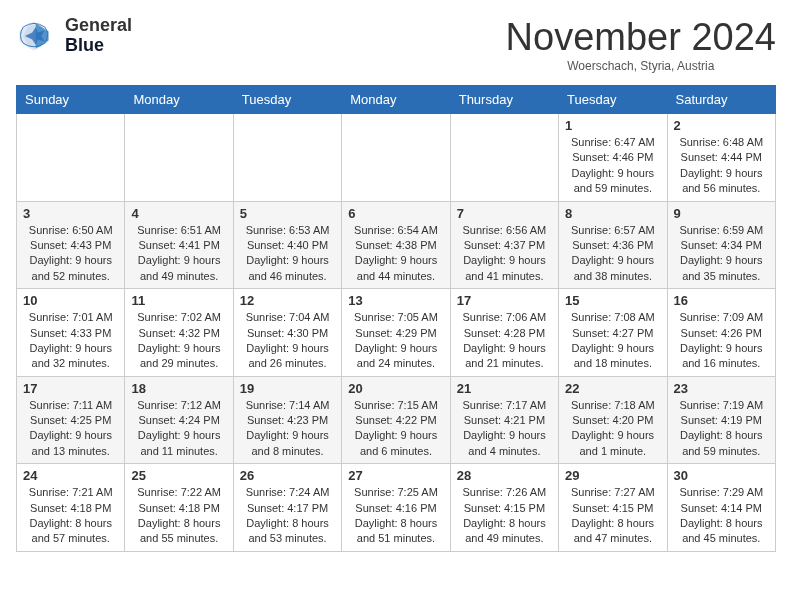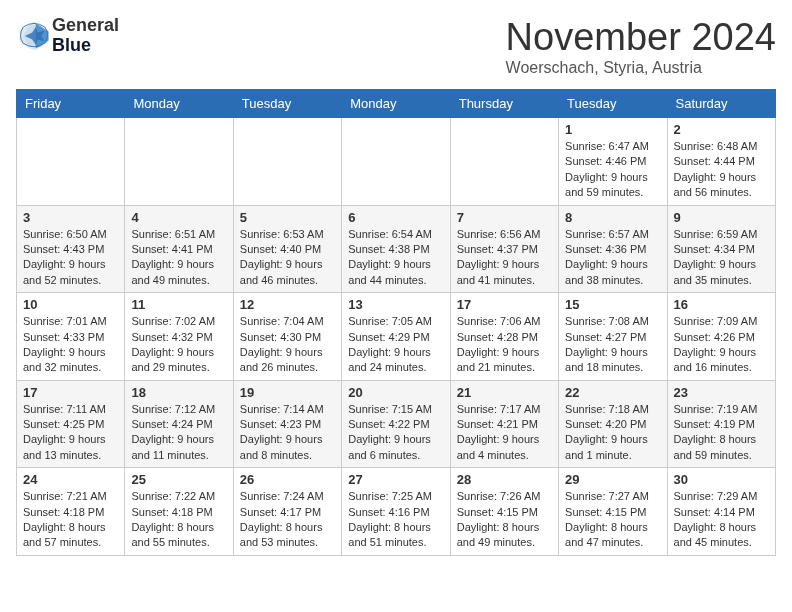--- a/index.html
+++ b/index.html
@@ -15,21 +15,21 @@
     }
     .header {
       display: flex;
       justify-content: space-between;
       align-items: flex-start;
       margin-bottom: 12px;
     }
     .logo {
       display: flex;
       align-items: center;
-      gap: 0;
+      gap: 13px;
     }
     .logo-text {
       display: flex;
       flex-direction: column;
       line-height: 1.1;
     }
     .logo-general {
       font-size: 18px;
       font-weight: bold;
       color: #333;
@@ -37,29 +37,29 @@
     .logo-blue {
       font-size: 18px;
       font-weight: bold;
       color: #0f172a;
     }
     .logo-icon {
       width: 36px;
       height: 36px;
     }
     .title-area {
-      text-align: left;
+      text-align: center;
     }
     .month-title {
       font-size: 38px;
       font-weight: normal;
       color: #333;
     }
     .location {
-      font-size: 16px;
+      font-size: 12px;
       color: #555;
     }
     .calendar {
       width: 100%;
       border-collapse: collapse;
     }
     .calendar th {
       background-color: #2a6db5;
       color: #fff;
       text-align: left;
@@ -82,20 +82,21 @@
       background: #f5f5f5;
     }
     .day-number {
       font-size: 13px;
       font-weight: bold;
       margin-bottom: 2px;
     }
     .day-info {
       line-height: 1.4;
       font-size: 11px;
+      text-align: center;
     }
     .empty-cell {
       background: #fff !important;
     }
   </style>
 </head>
 <body>
 
 <div class="page">
   <div class="header">
@@ -116,21 +117,21 @@
     </div>
     <div class="title-area">
       <div class="month-title">November 2024</div>
       <div class="location">Woerschach, Styria, Austria</div>
     </div>
   </div>
 
   <table class="calendar">
     <thead>
       <tr>
-      <th>Friday</th>
+      <th>Sunday</th>
           <th>Monday</th>
           <th>Tuesday</th>
           <th>Monday</th>
           <th>Thursday</th>
           <th>Tuesday</th>
           <th>Saturday</th>
         </tr>
     </thead>
     <tbody id="calendar-body">
     <tr>

